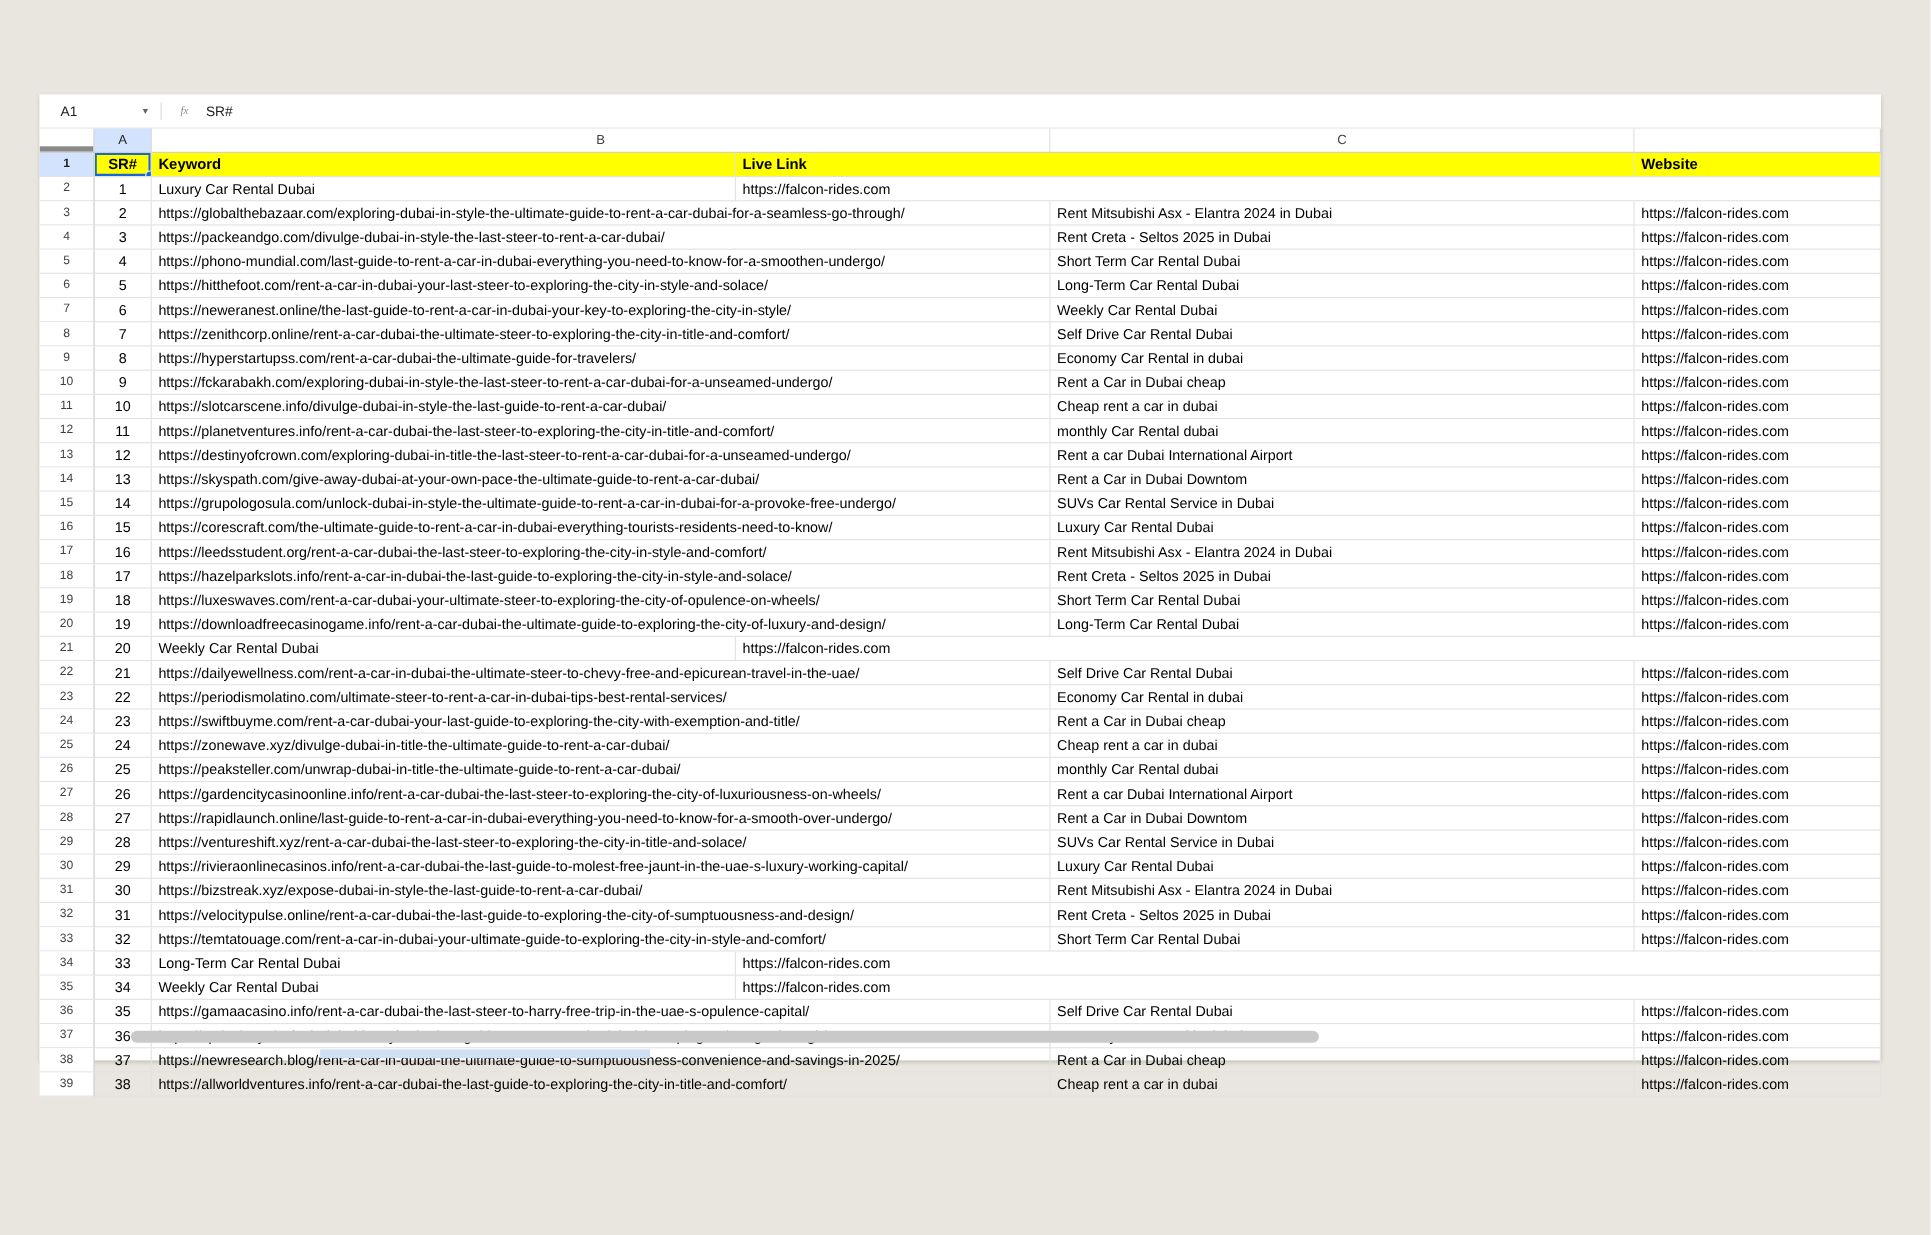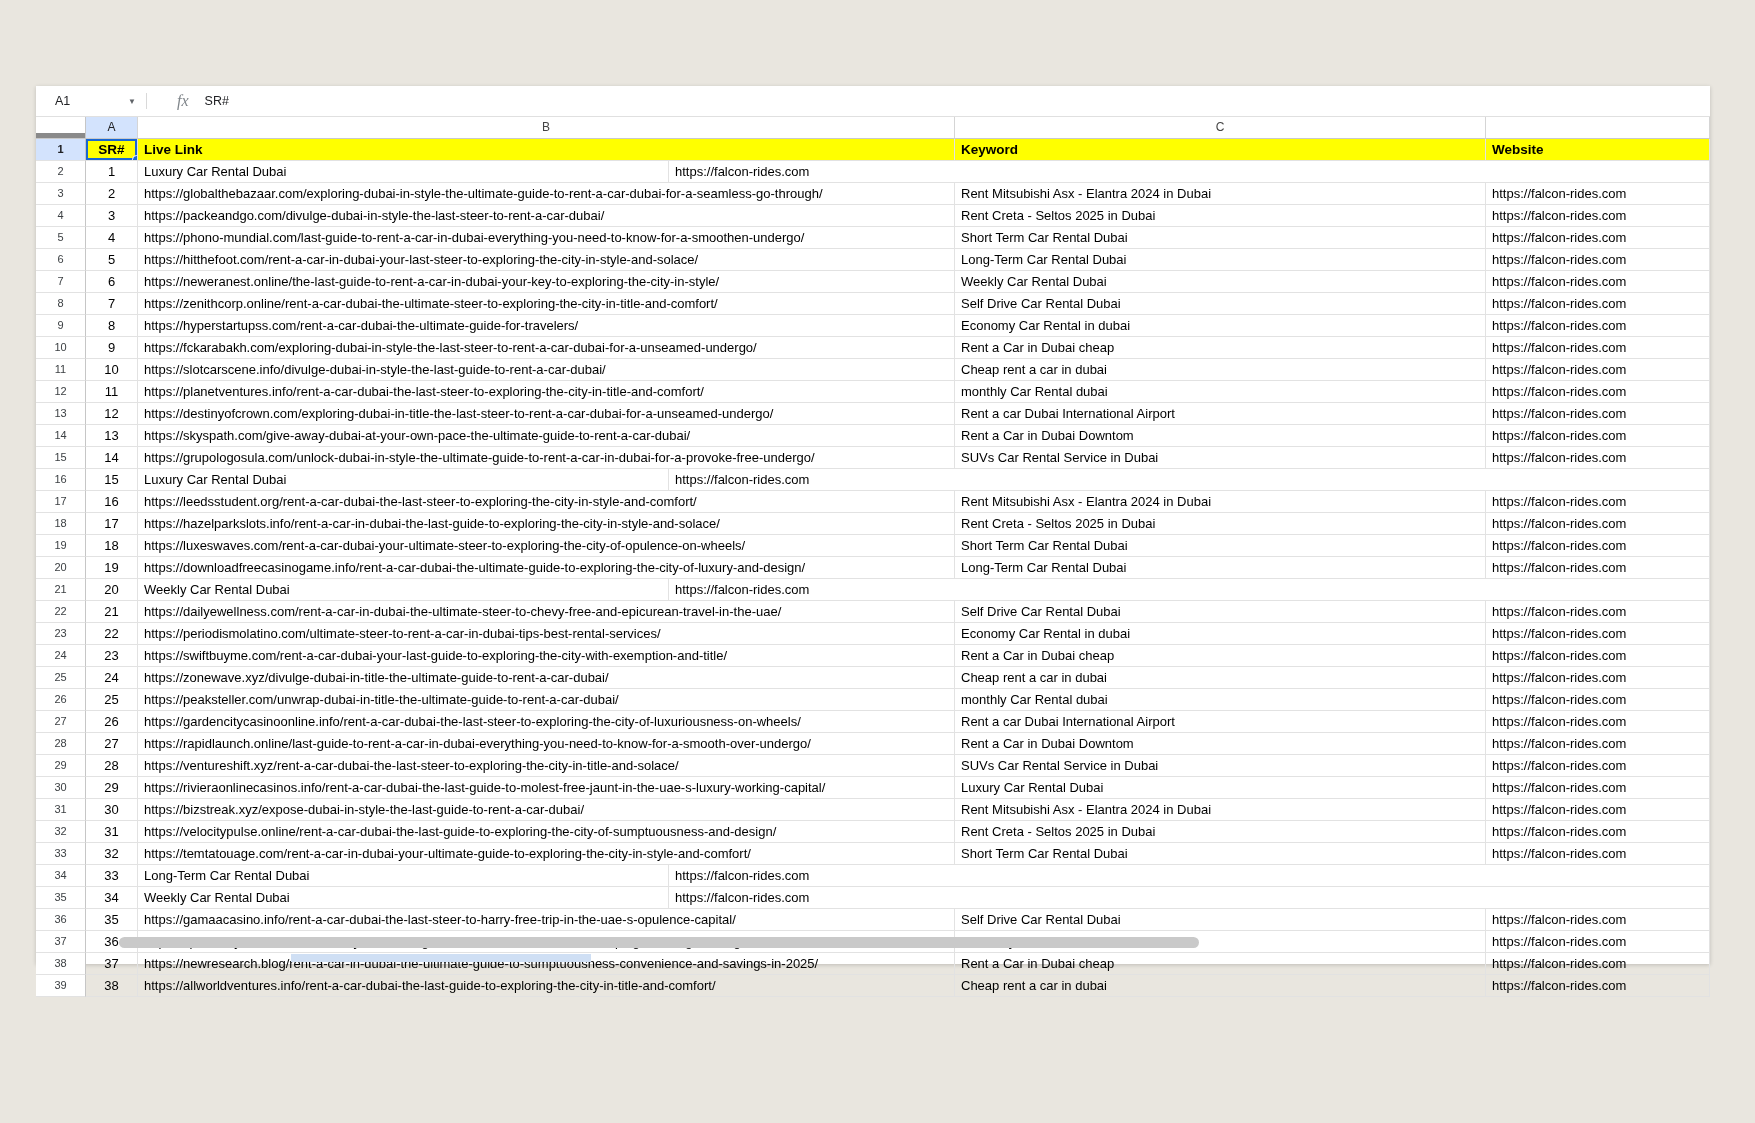--- a/index.html
+++ b/index.html
@@ -22,21 +22,21 @@
   }
   .name-box{
     width:110px;display:flex;align-items:center;
     padding-left:19px;box-sizing:border-box;
     font-size:12.5px;color:#202124;
   }
   .name-box .caret{margin-left:auto;margin-right:10px;font-size:8px;color:#5f6368;}
   .fbar-divider{width:1px;height:16px;background:#d9d9d9;}
   .fx-icon{
     font-family:"Liberation Serif", serif;font-style:italic;
-    color:#80868b;font-size:16px;margin-left:30px;
+    color:#80868b;font-size:10px;margin-left:17px;
   }
   .formula-value{font-size:12.5px;color:#202124;margin-left:16px;}
   
   .grid{font-size:13px;}
   .hdr-row,.row{display:flex;height:22px;line-height:21px;}
   .cell{box-sizing:border-box;border-right:1px solid #e2e2e2;border-bottom:1px solid #e2e2e2;
         white-space:nowrap;overflow:hidden;}
   .c-rowhdr{width:50px;text-align:center;font-size:11px;color:#3c4043;
             border-right:1px solid #c6c6c6;background:#fff;}
   .c-a{width:52px;text-align:center;}
@@ -96,22 +96,22 @@
       <div class="cell c-rowhdr corner"></div>
       <div class="cell c-a hl-blue">A</div>
       <div class="cell c-b">B</div>
       <div class="cell c-c">C</div>
       <div class="cell c-d"></div>
     </div>
 
     <div class="row head-row">
       <div class="cell c-rowhdr hl-blue" style="font-weight:bold;font-size:11px;">1</div>
       <div class="cell c-a yellow a1-sel">SR#</div>
+      <div class="cell c-c yellow">Keyword</div>
       <div class="cell c-b yellow">Live Link</div>
-      <div class="cell c-c yellow">Keyword</div>
       <div class="cell c-d yellow">Website</div>
     </div>
 
     <div id="sheet-rows">
         <div class="row">
           <div class="cell c-rowhdr">2</div>
           <div class="cell c-a">1</div>
           <div class="cell c-c">Luxury Car Rental Dubai</div>
           <div class="cell c-d">https://falcon-rides.com</div>
         </div>
@@ -202,20 +202,21 @@
         <div class="row">
           <div class="cell c-rowhdr">15</div>
           <div class="cell c-a">14</div>
           <div class="cell c-b">https://grupologosula.com/unlock-dubai-in-style-the-ultimate-guide-to-rent-a-car-in-dubai-for-a-provoke-free-undergo/</div>
           <div class="cell c-c">SUVs Car Rental Service in Dubai</div>
           <div class="cell c-d">https://falcon-rides.com</div>
         </div>
         <div class="row">
           <div class="cell c-rowhdr">16</div>
           <div class="cell c-a">15</div>
+          <div class="cell c-b">https://corescraft.com/the-ultimate-guide-to-rent-a-car-in-dubai-everything-tourists-residents-need-to-know/</div>
           <div class="cell c-c">Luxury Car Rental Dubai</div>
           <div class="cell c-d">https://falcon-rides.com</div>
         </div>
         <div class="row">
           <div class="cell c-rowhdr">17</div>
           <div class="cell c-a">16</div>
           <div class="cell c-b">https://leedsstudent.org/rent-a-car-dubai-the-last-steer-to-exploring-the-city-in-style-and-comfort/</div>
           <div class="cell c-c">Rent Mitsubishi Asx - Elantra 2024 in Dubai</div>
           <div class="cell c-d">https://falcon-rides.com</div>
         </div>

